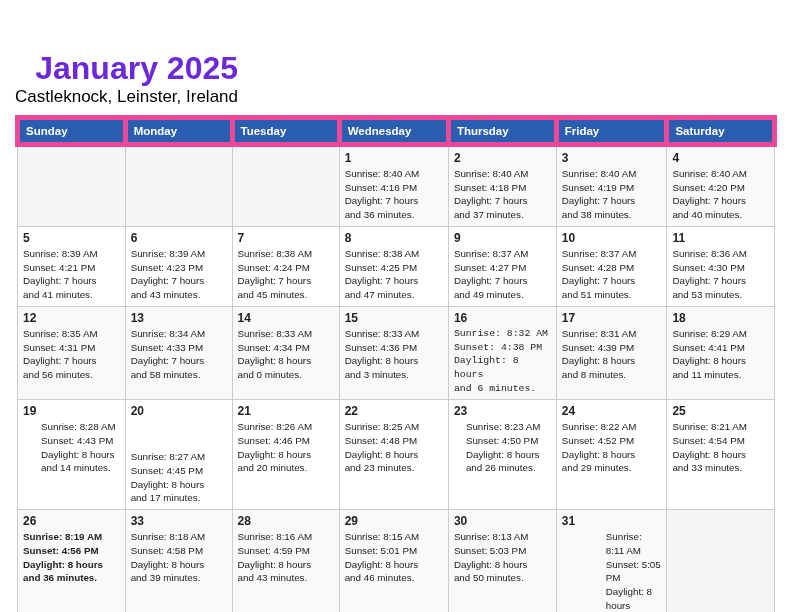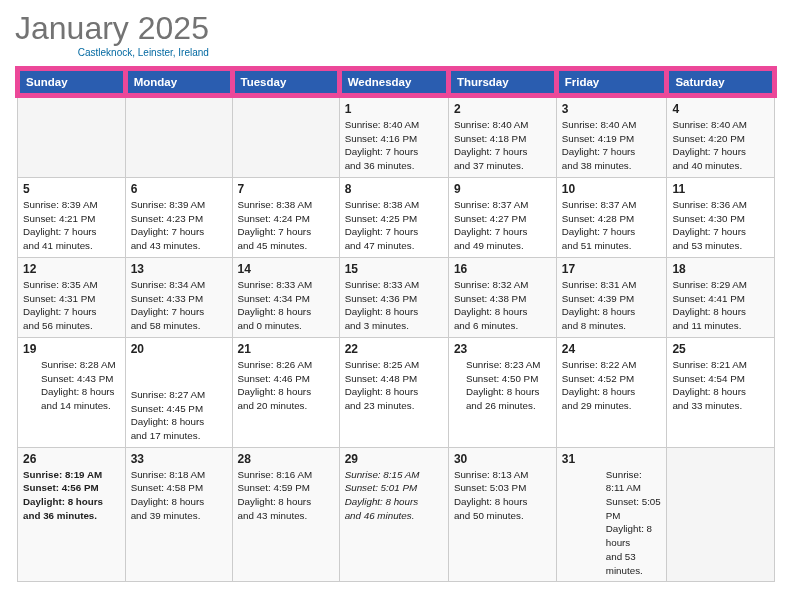--- a/index.html
+++ b/index.html
@@ -24,26 +24,27 @@
     }
     .logo {
       display: flex;
       align-items: center;
     }
     .title-block {
       text-align: right;
     }
     .month-year {
       font-size: 32px;
-      font-weight: normal;
-      color: #737373;
+      font-weight: bold;
+      color: #6d28d9;
+      margin-top: 40px;
     }
     .location {
-      font-size: 10px;
-      color: #0369a1;
+      font-size: 17px;
+      color: #000000;
     }
     .calendar {
       width: 100%;
       border-collapse: collapse;
       font-size: 10.5px;
     }
     .calendar thead th {
       background: #2a5db0;
       color: #fff;
       font-weight: bold;
@@ -214,21 +215,21 @@
           </td>
           <td>
             <span class="day-num">15</span>
             <div class="day-info" style="white-space: pre-line;">Sunrise: 8:33 AM
 Sunset: 4:36 PM
 Daylight: 8 hours
 and 3 minutes.</div>
           </td>
           <td>
             <span class="day-num">16</span>
-            <div class="day-info" style="white-space: pre-line;">Sunrise: 8:32 AM
+            <div class="day-info" style="white-space: pre-line; font-family: Liberation Mono, monospace;">Sunrise: 8:32 AM
 Sunset: 4:38 PM
 Daylight: 8 hours
 and 6 minutes.</div>
           </td>
           <td>
             <span class="day-num">17</span>
             <div class="day-info" style="white-space: pre-line;">Sunrise: 8:31 AM
 Sunset: 4:39 PM
 Daylight: 8 hours
 and 8 minutes.</div>
@@ -309,21 +310,21 @@
           </td>
           <td>
             <span class="day-num">28</span>
             <div class="day-info" style="white-space: pre-line;">Sunrise: 8:16 AM
 Sunset: 4:59 PM
 Daylight: 8 hours
 and 43 minutes.</div>
           </td>
           <td>
             <span class="day-num">29</span>
-            <div class="day-info" style="white-space: pre-line; font-style: italic;">Sunrise: 8:15 AM
+            <div class="day-info" style="white-space: pre-line;">Sunrise: 8:15 AM
 Sunset: 5:01 PM
 Daylight: 8 hours
 and 46 minutes.</div>
           </td>
           <td>
             <span class="day-num">30</span>
             <div class="day-info" style="white-space: pre-line;">Sunrise: 8:13 AM
 Sunset: 5:03 PM
 Daylight: 8 hours
 and 50 minutes.</div>

